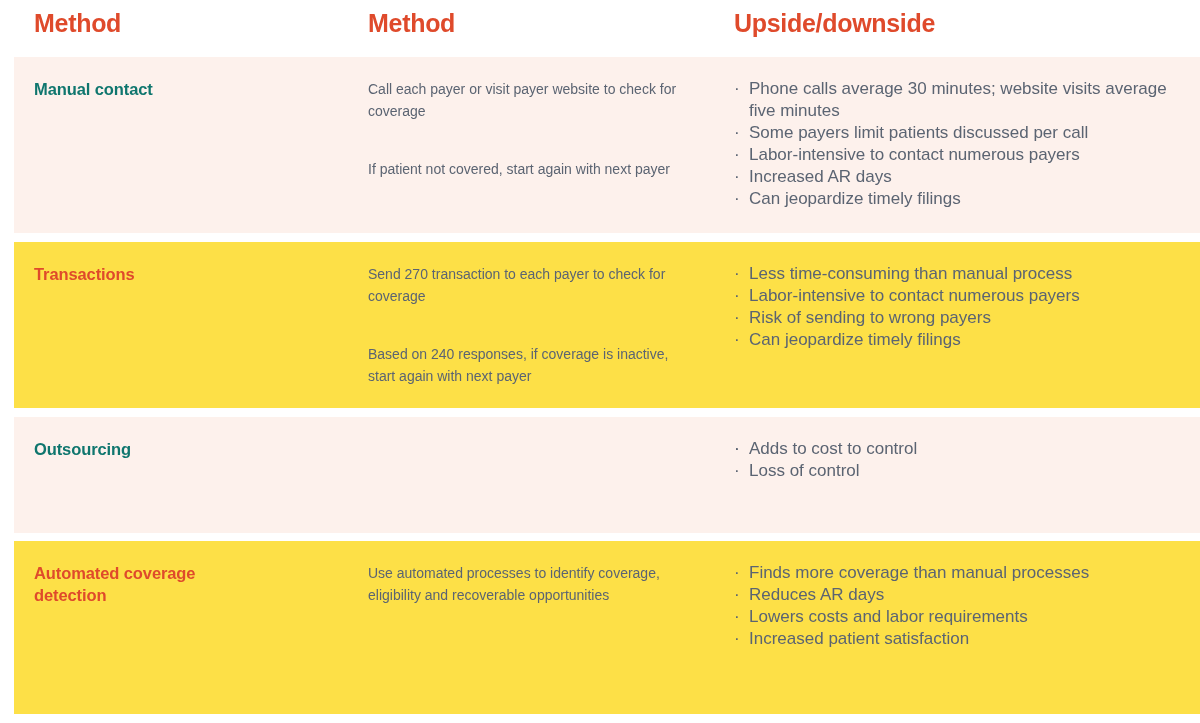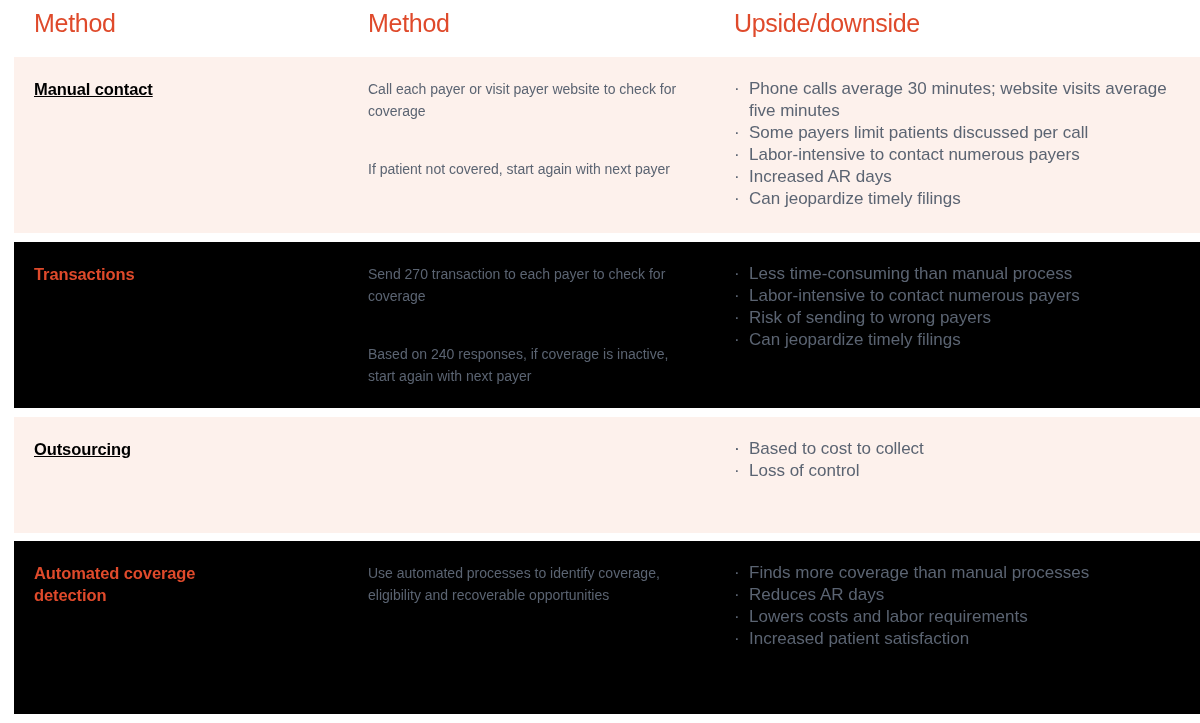--- a/index.html
+++ b/index.html
@@ -27,59 +27,59 @@
     left: 0;
     top: 0;
     width: 1200px;
     height: 57px;
     background: #ffffff;
   }
   .header-cell {
     position: absolute;
     top: 9px;
     font-size: 25px;
-    font-weight: normal;
+    font-weight: bold;
     letter-spacing: -0.3px;
     color: #df4a2b;
     white-space: nowrap;
   }
   .hc-method  { left: 34px; }
   .hc-process { left: 368px; }
   .hc-upside  { left: 734px; }
 
   
   .row {
     position: absolute;
     left: 14px;
     width: 1186px;
     box-sizing: border-box;
   }
   .row.tint-a { background: #fdf1ec; }
-  .row.tint-b { background: #000000; padding-left: 33px; }
+  .row.tint-b { background: #fde047; padding-left: 33px; }
 
   .row-0 { top: 57px;  height: 176px; }
   .row-1 { top: 242px; height: 166px; }
   .row-2 { top: 417px; height: 116px; padding-left: 13px; }
   .row-3 { top: 541px; height: 173px; }
 
   .cell {
     position: absolute;
     top: 21px;
     box-sizing: border-box;
   }
 
   .cell-method {
     left: 20px;
     width: 180px;
     font-size: 16.5px;
     font-weight: bold;
     line-height: 22px;
     letter-spacing: -0.1px;
   }
-  .m-orange { color: #000000; text-decoration: underline; }
+  .m-orange { color: #0f766e; }
   .m-red    { color: #df4a2b; }
 
   .cell-process {
     left: 354px;
     width: 310px;
     font-size: 14px;
     line-height: 22px;
     color: #5b6472;
   }
   .cell-process p {
@@ -155,21 +155,21 @@
             <li><span class="bullet-dot">·</span><span>Risk of sending to wrong payers</span></li>
             <li><span class="bullet-dot">·</span><span>Can jeopardize timely filings</span></li>
           </ul>
         </div>
       </div>
       <div class="row row-2 tint-a">
         <div class="cell cell-method m-orange">Outsourcing</div>
         <div class="cell cell-upside">
           <ul>
             <li><span class="bullet-dot">·</span></li>
-            <li><span class="bullet-dot">·</span><span>Based to cost to collect</span></li>
+            <li><span class="bullet-dot">·</span><span>Adds to cost to control</span></li>
             <li><span class="bullet-dot">·</span><span>Loss of control</span></li>
           </ul>
         </div>
       </div>
       <div class="row row-3 tint-b">
         <div class="cell cell-method m-red">Automated coverage detection</div>
         <div class="cell cell-process">
           <p>Use automated processes to identify coverage, eligibility and recoverable opportunities</p>
         </div>
         <div class="cell cell-upside">

